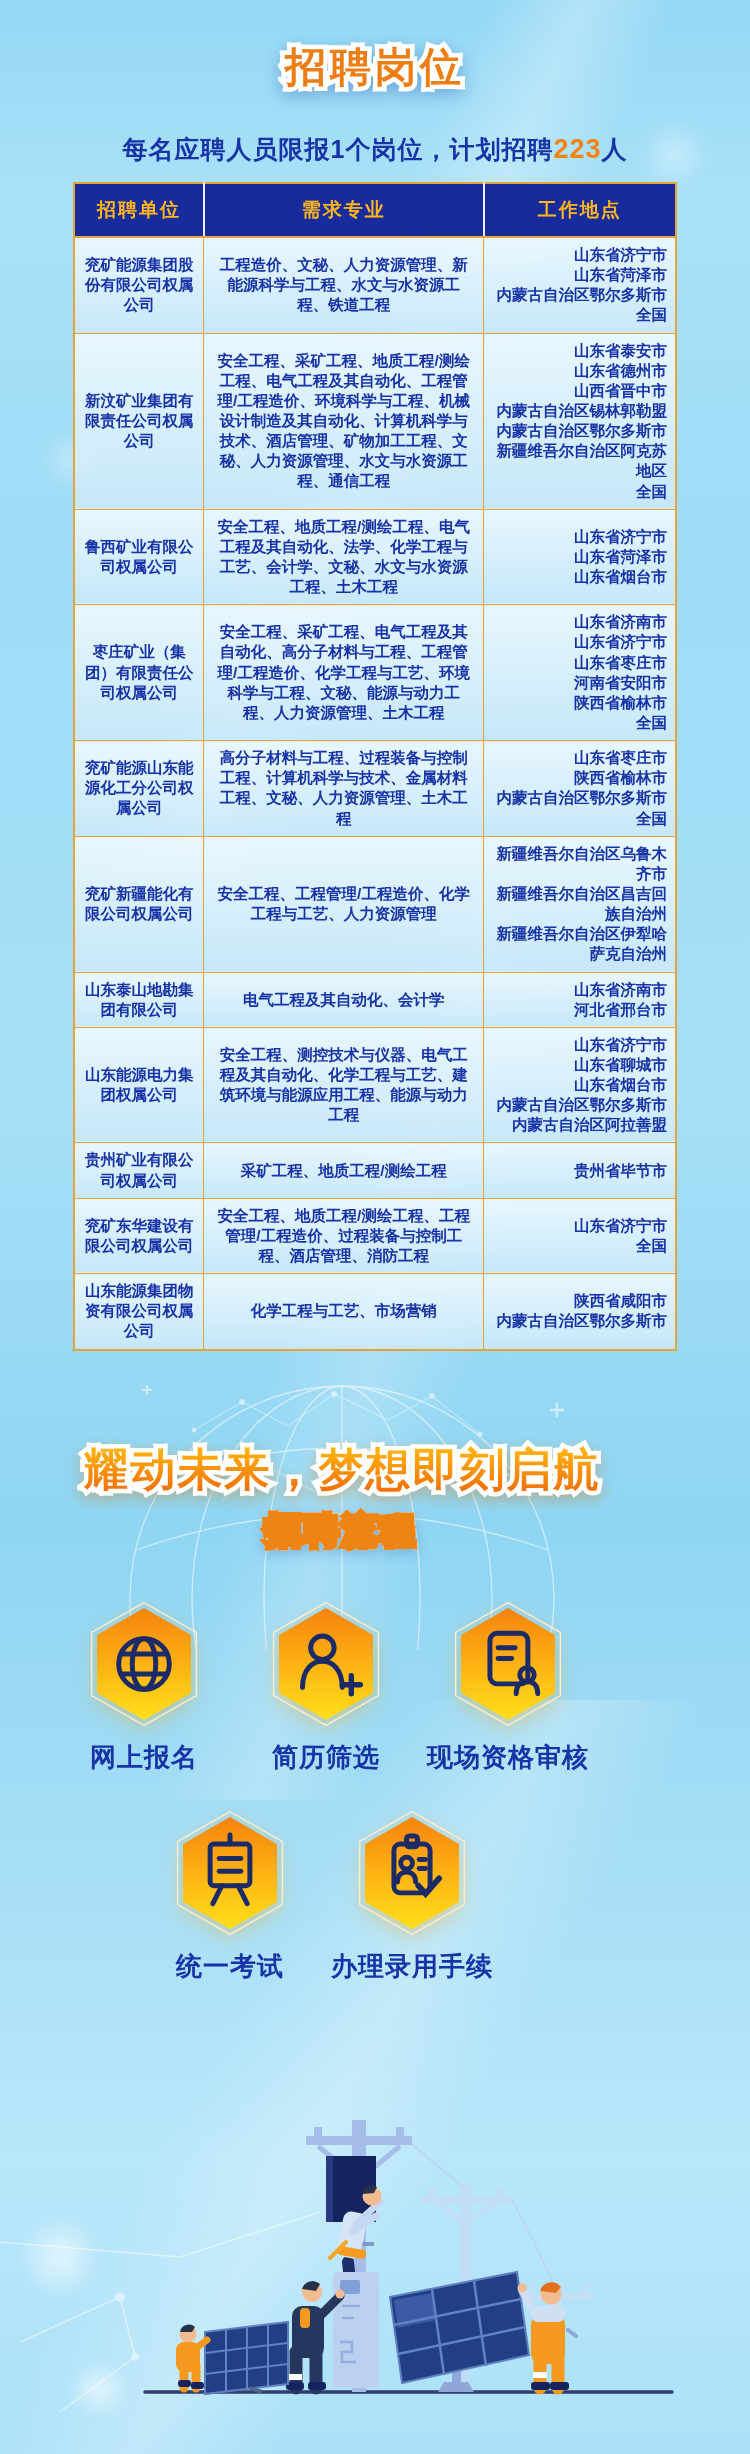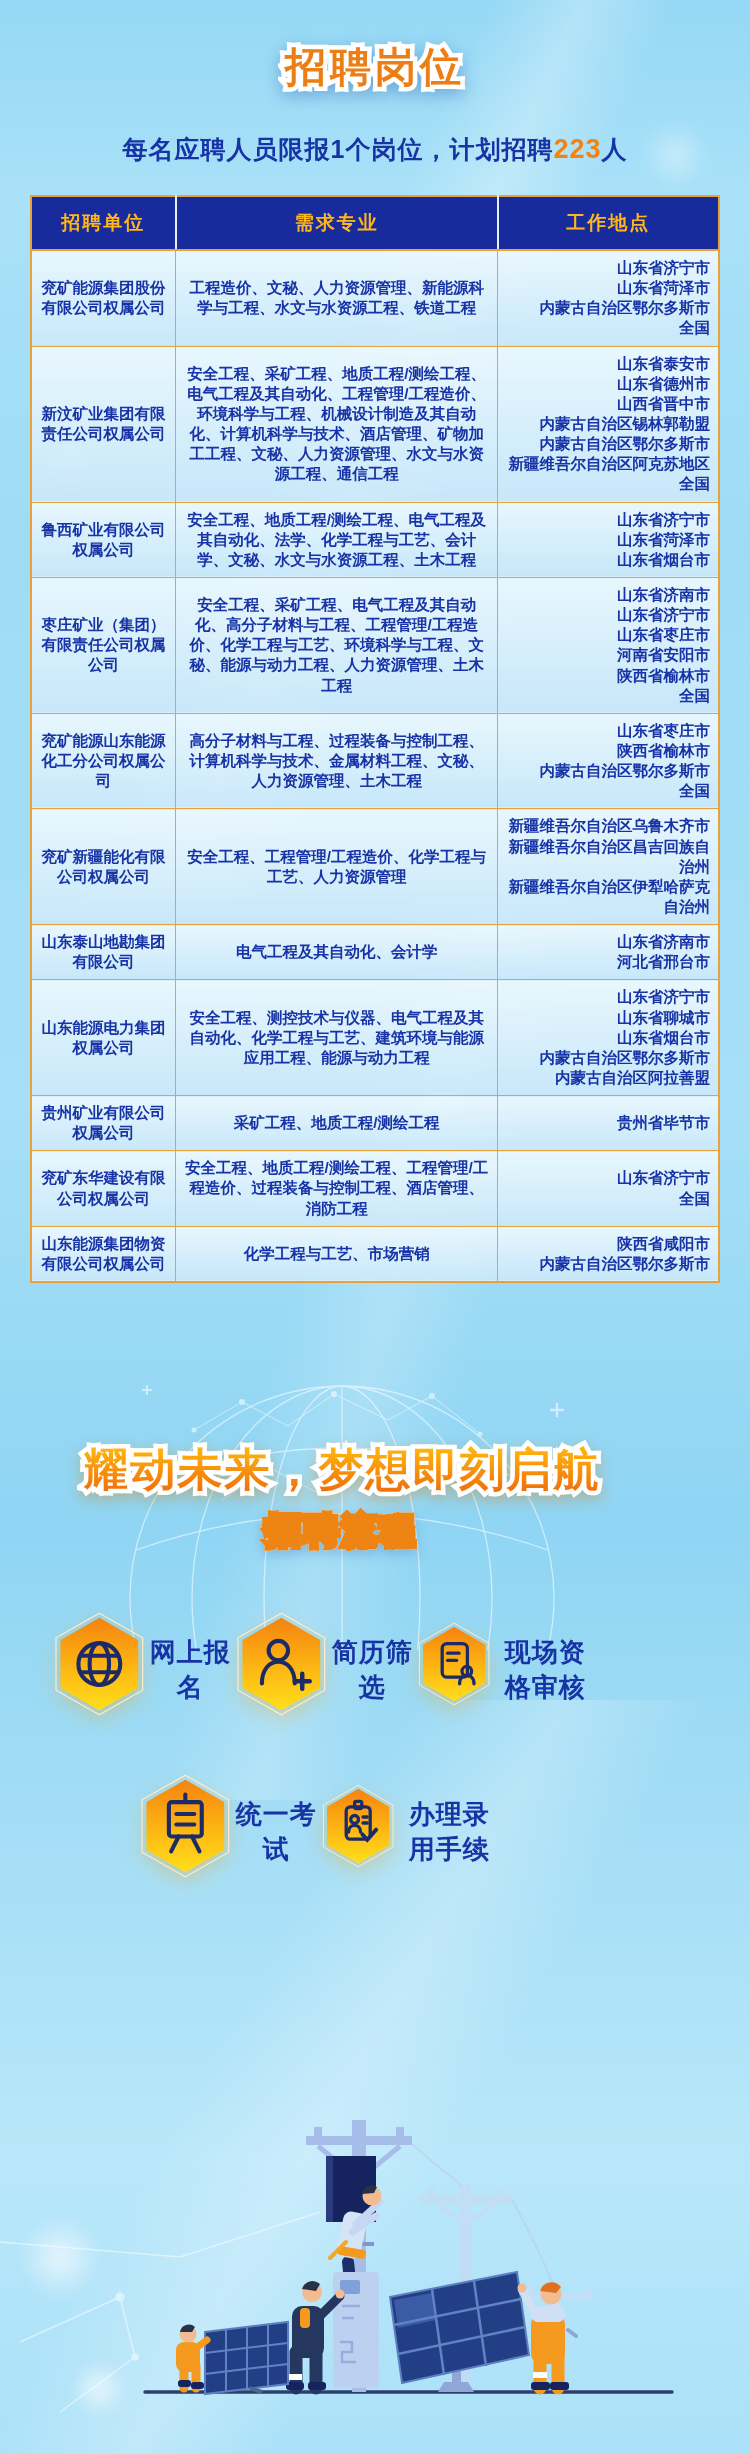--- a/index.html
+++ b/index.html
@@ -33,21 +33,21 @@
   .outlined .fill{position:relative;}
   .title-wrap{filter:drop-shadow(0 5px 8px rgba(28,84,168,.35));margin-top:26px;}
   .title-wrap .outlined{font-size:41px;}
   .title-wrap .fill{color:#ec7e15;}
   .subtitle{margin:38px 0 0 0;font-size:25px;font-weight:bold;color:#1733a6;letter-spacing:1px;}
   .subtitle .count{color:#f5820e;font-size:27px;}
 
   
   table.jobs{
     position:relative;z-index:3;
-    width:690px;margin:29px auto 0 auto;
+    width:604px;margin:16px auto 0 auto;
     border-collapse:collapse;
     border:2px solid #e7a23a;
     padding-left:6px;
   }
   table.jobs th{
     height:54px;background:#182b9c;color:#ffb61a;
     font-size:19px;font-weight:bold;letter-spacing:2px;
     border-bottom:2px solid #e7a23a;
   }
   table.jobs th + th{border-left:2px solid #e9eefc;}
@@ -68,21 +68,21 @@
   .slogan-wrap .outlined{font-size:45px;letter-spacing:2px;}
   .slogan-wrap .fill{background:linear-gradient(180deg,#ffb30d 10%,#f1720b 90%);-webkit-background-clip:text;background-clip:text;color:transparent;}
   @supports not ((-webkit-background-clip:text) or (background-clip:text)){.slogan-wrap .fill{color:#f68b1f;background:none;}}
   .flow-wrap{position:relative;margin-top:8px;z-index:2;filter:drop-shadow(0 4px 6px rgba(28,84,168,.25));}
   .flow-wrap .outlined{font-size:34px;-webkit-text-stroke-width:7px;}
   .flow-wrap .outlined .stroke{-webkit-text-stroke:7px #fff;}
   .flow-wrap .fill{color:#ee8413;}
 
   .steps-row{position:relative;z-index:2;display:flex;justify-content:center;margin-top:46px;padding-right:32px;}
   .steps-row.second{margin-top:34px;padding-right:42px;}
-  .step{width:182px;display:flex;align-items:center;}
+  .step{width:182px;display:flex;flex-direction:column;align-items:center;}
   .hex{filter:drop-shadow(0 7px 10px rgba(240,160,10,.35));}
   .step-label{margin-top:12px;font-size:26px;font-weight:bold;color:#1733a6;letter-spacing:1px;}
 
   
   .illustration{position:absolute;left:0;bottom:0;width:750px;height:362px;z-index:1;}
 </style>
 </head>
 <body>
 
 <div class="poster">

